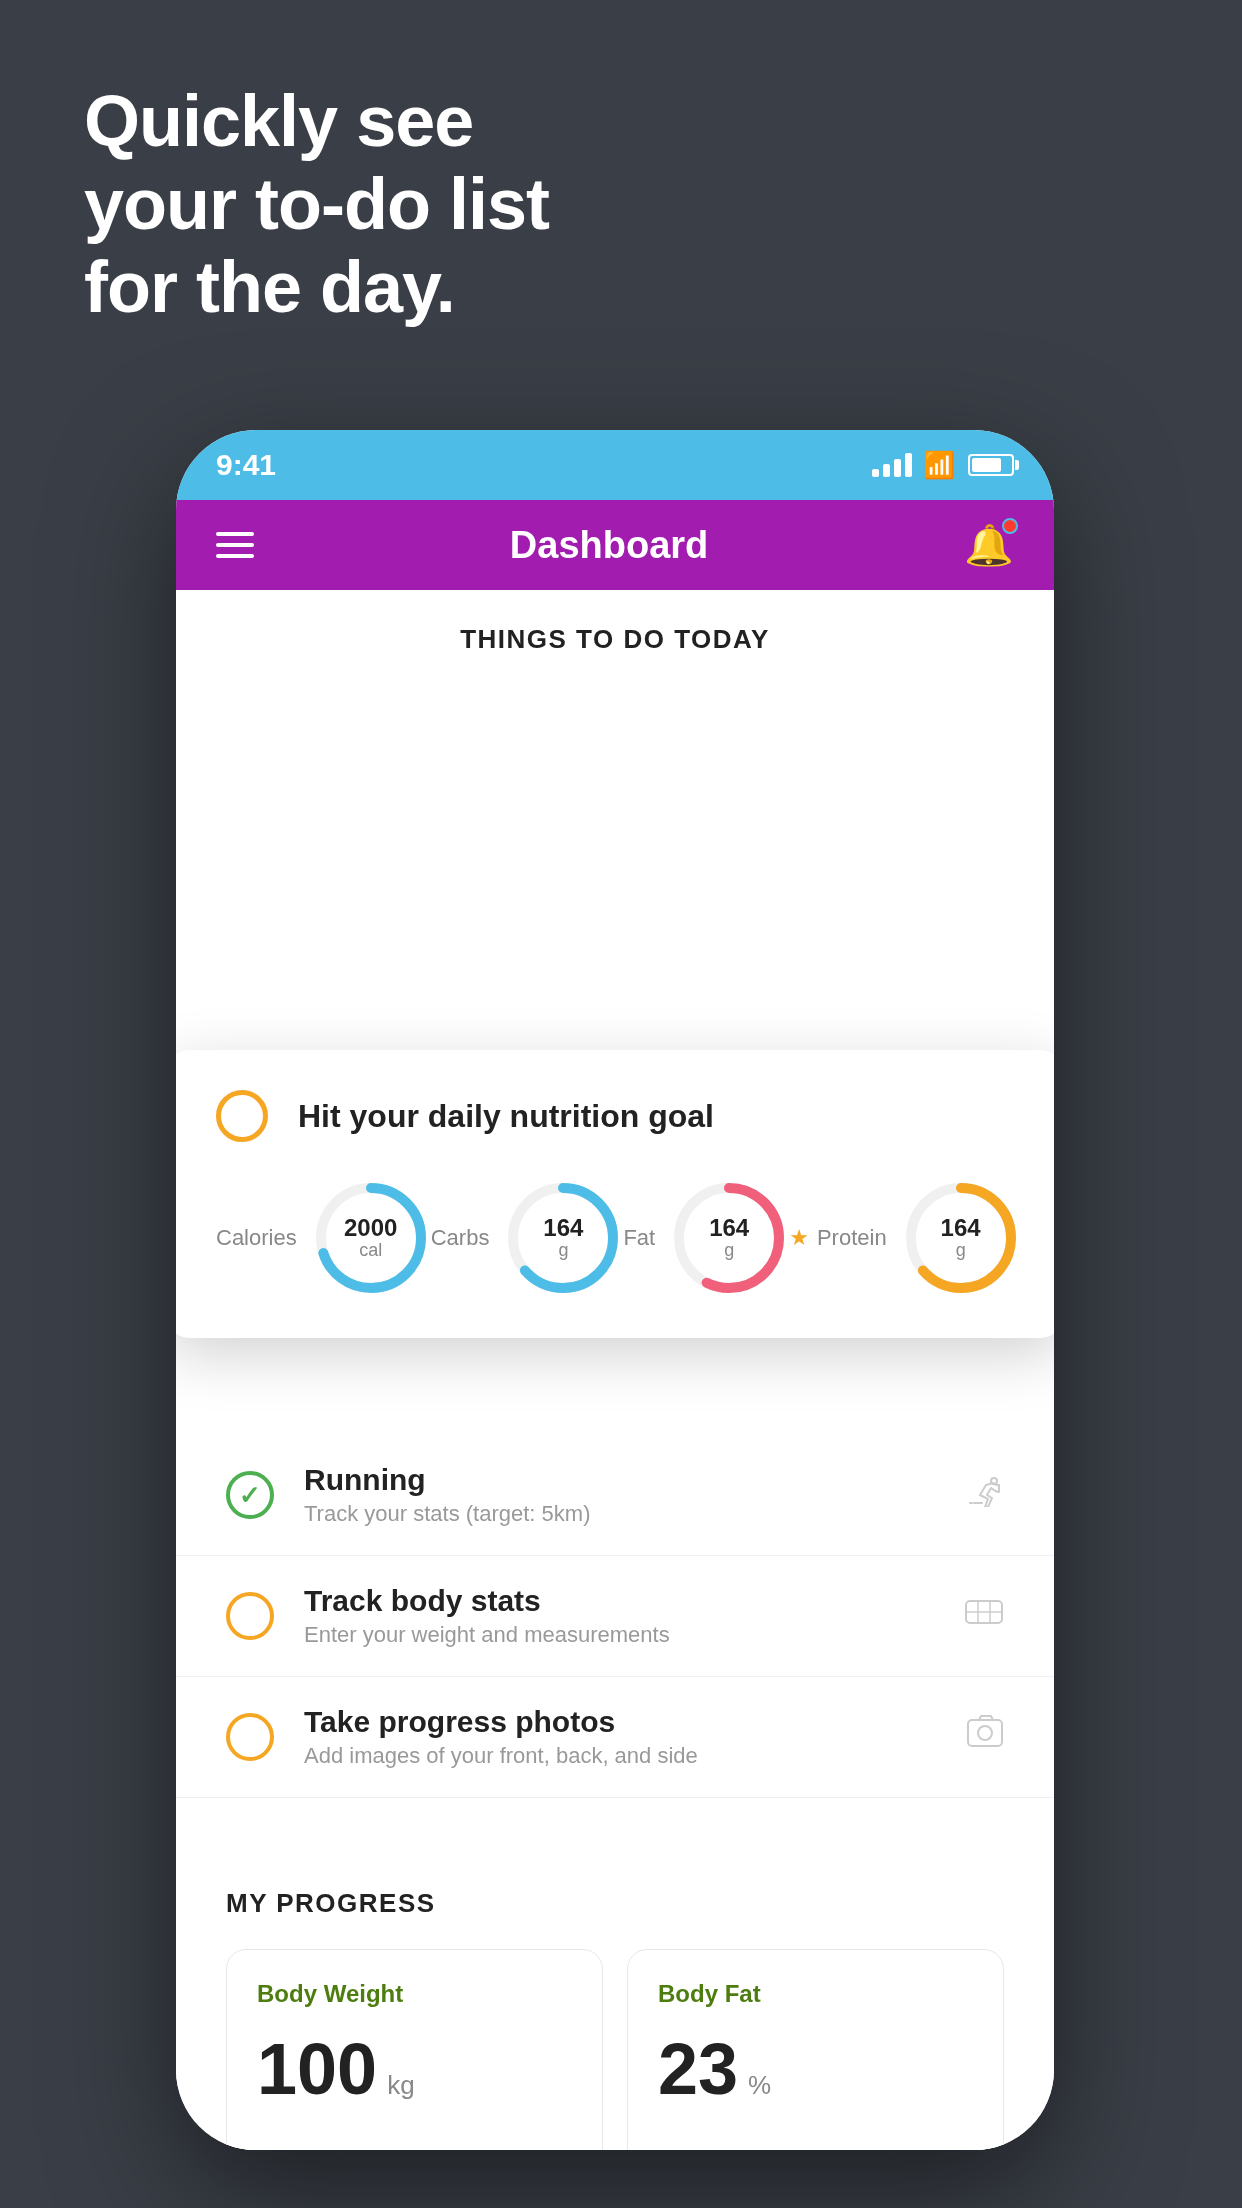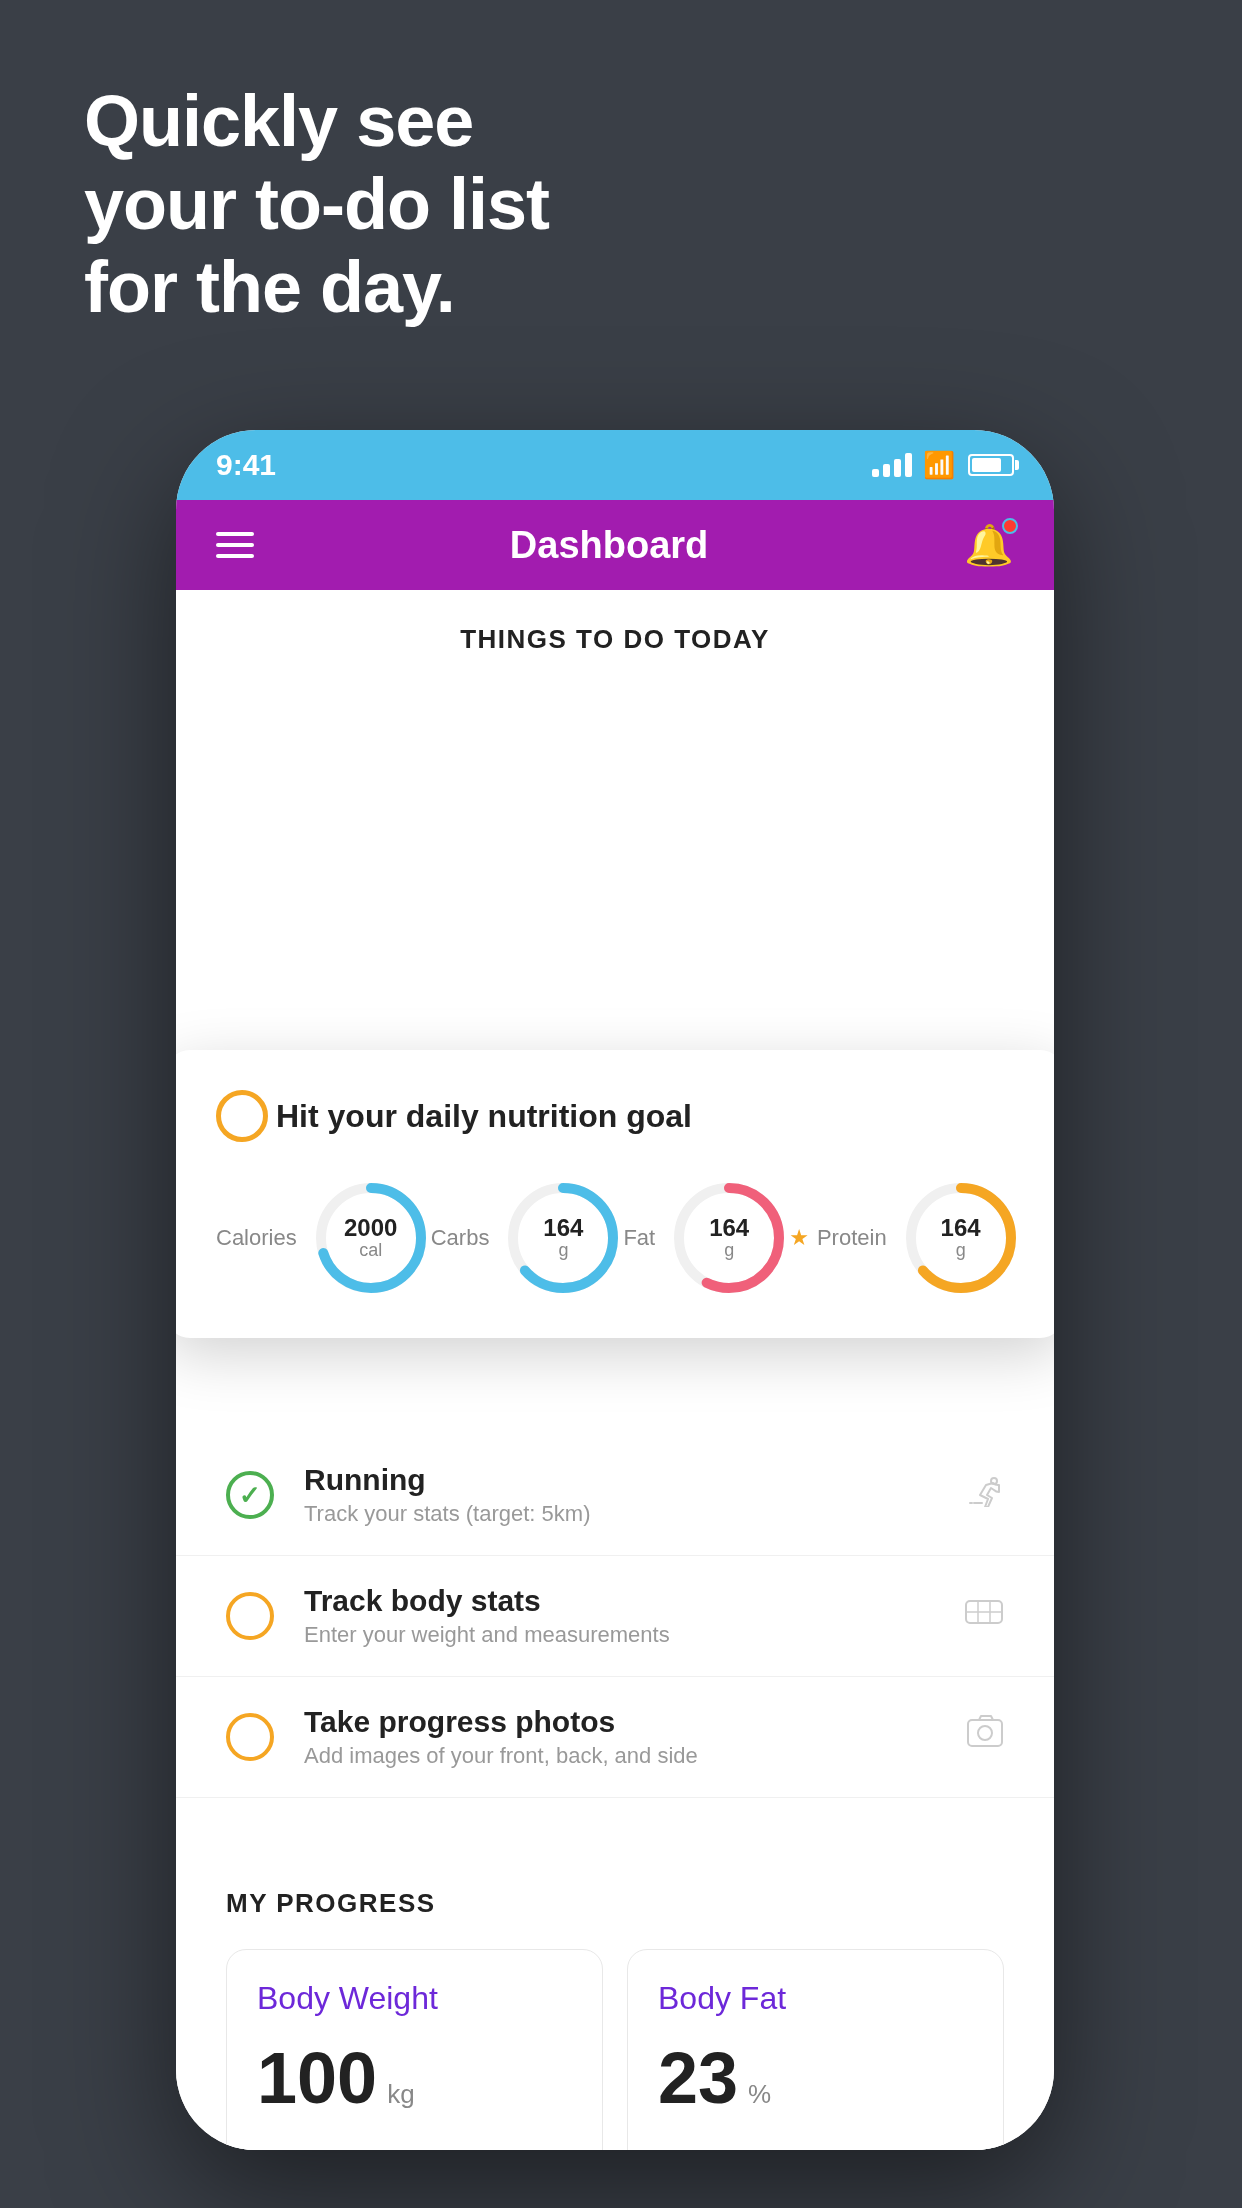--- a/index.html
+++ b/index.html
@@ -178,21 +178,21 @@
       background: #fff;
       border-radius: 24px;
       padding: 40px 50px;
       box-shadow: 0 16px 60px rgba(0,0,0,0.18);
       z-index: 10;
     }
 
     .card-title-row {
       display: flex;
       align-items: center;
-      gap: 8px;
+      gap: 30px;
       margin-bottom: 36px;
     }
 
     .circle-check-yellow {
       width: 52px;
       height: 52px;
       border-radius: 50%;
       border: 5px solid #f5a623;
       flex-shrink: 0;
     }
@@ -337,23 +337,23 @@
     .progress-card {
       flex: 1;
       background: #fff;
       border: 1px solid #e8e8e8;
       border-radius: 20px;
       padding: 30px 30px 0;
       overflow: hidden;
     }
 
     .progress-card-title {
-      font-size: 32px;
-      color: #6d28d9;
-      font-weight: 400;
+      font-size: 24px;
+      color: #4d7c0f;
+      font-weight: 700;
       margin-bottom: 20px;
     }
 
     .progress-value-row {
       display: flex;
       align-items: baseline;
       gap: 10px;
       margin-bottom: 20px;
     }
 

